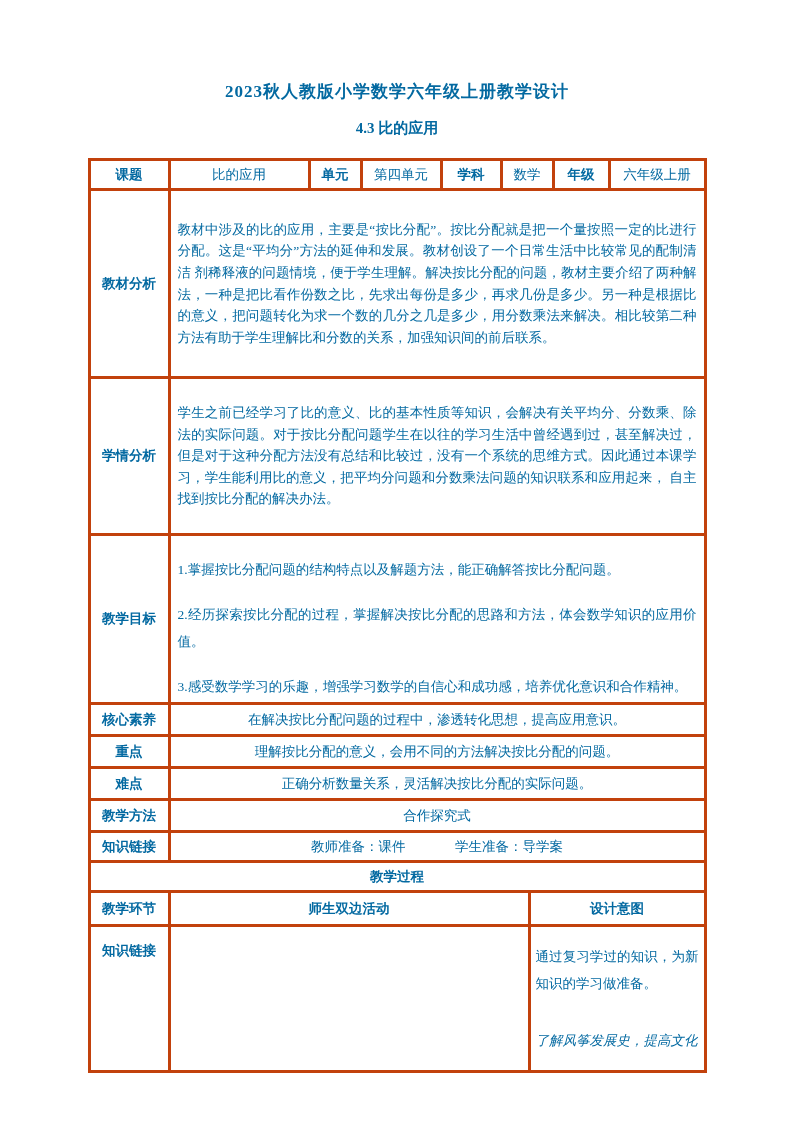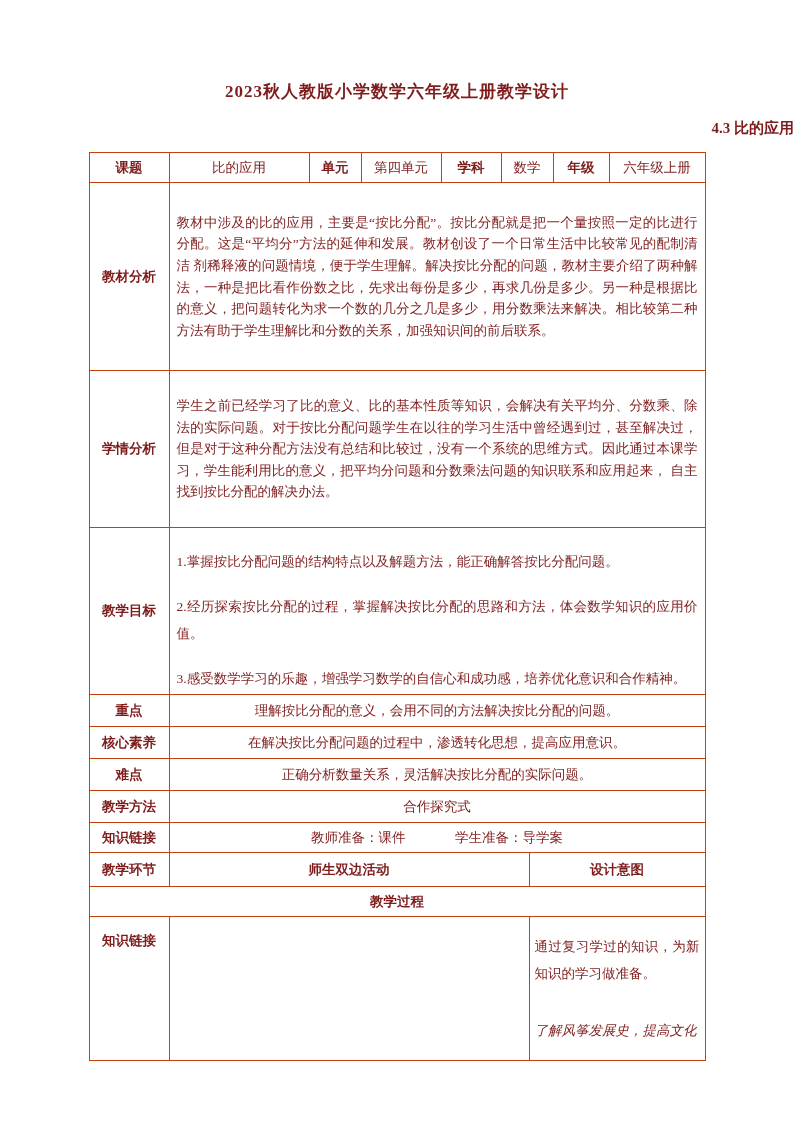--- a/index.html
+++ b/index.html
@@ -7,46 +7,46 @@
     padding: 0;
     background: #ffffff;
   }
   .page {
     position: relative;
     width: 794px;
     height: 1123px;
     margin: 0 auto;
     background: #ffffff;
     font-family: "Liberation Serif", "DejaVu Serif", serif;
-    color: #7f1d1d;
+    color: #0369a1;
     box-sizing: border-box;
     padding-top: 80px;
     overflow: hidden;
   }
   .doc-title {
     margin: 0 0 16px 0;
     text-align: center;
     font-size: 17px;
     font-weight: bold;
     letter-spacing: 1px;
   }
   .doc-subtitle {
-    margin: 0 0 14px 0;
-    text-align: right;
+    margin: 0 0 20px 0;
+    text-align: center;
     font-size: 15px;
     font-weight: bold;
   }
   table.plan {
     table-layout: fixed;
     width: 616px;
     margin: 0 auto;
     border-collapse: collapse;
   }
   table.plan td {
-    border: 1px solid #c2410c;
+    border: 3px solid #c2410c;
     font-size: 13.5px;
     line-height: 1.6;
     padding: 2px 7px;
     vertical-align: middle;
     word-break: break-all;
     overflow: hidden;
   }
   td.lbl {
     font-weight: bold;
     text-align: center;
@@ -138,55 +138,55 @@
     <tr style="height:155px">
       <td class="lbl">教学目标</td>
       <td class="para" colspan="8">
         <div class="goal-line">1.掌握按比分配问题的结构特点以及解题方法，能正确解答按比分配问题。</div>
         <div class="goal-line">2.经历探索按比分配的过程，掌握解决按比分配的思路和方法，体会数学知识的应用价值。</div>
         <div class="goal-line">3.感受数学学习的乐趣，增强学习数学的自信心和成功感，培养优化意识和合作精神。</div>
       </td>
     </tr>
 
     <tr style="height:32px">
-      <td class="lbl">重点</td>
-      <td class="val" colspan="8">理解按比分配的意义，会用不同的方法解决按比分配的问题。</td>
+      <td class="lbl">核心素养</td>
+      <td class="val" colspan="8">在解决按比分配问题的过程中，渗透转化思想，提高应用意识。</td>
     </tr>
 
     <tr style="height:32px">
-      <td class="lbl">核心素养</td>
-      <td class="val" colspan="8">在解决按比分配问题的过程中，渗透转化思想，提高应用意识。</td>
+      <td class="lbl">重点</td>
+      <td class="val" colspan="8">理解按比分配的意义，会用不同的方法解决按比分配的问题。</td>
     </tr>
 
     <tr style="height:32px">
       <td class="lbl">难点</td>
       <td class="val" colspan="8">正确分析数量关系，灵活解决按比分配的实际问题。</td>
     </tr>
 
     <tr style="height:32px">
       <td class="lbl">教学方法</td>
       <td class="val" colspan="8">合作探究式</td>
     </tr>
 
     <tr style="height:30px">
       <td class="lbl">知识链接</td>
       <td class="val" colspan="8">
         <span>教师准备：课件</span>
         <span class="prep-student">学生准备：导学案</span>
       </td>
     </tr>
 
+    <tr style="height:30px">
+      <td class="center-bold" colspan="9">教学过程</td>
+    </tr>
+
     <tr style="height:34px">
       <td class="lbl">教学环节</td>
       <td class="center-bold" colspan="5">师生双边活动</td>
       <td class="center-bold" colspan="3">设计意图</td>
-    </tr>
-
-    <tr style="height:30px">
-      <td class="center-bold" colspan="9">教学过程</td>
     </tr>
 
     <tr class="vtop" style="height:130px">
       <td class="lbl">知识链接</td>
       <td colspan="5"></td>
       <td colspan="3" style="padding:16px 5px">
         <div class="intent-p1">通过复习学过的知识，为新知识的学习做准备。</div>
         <div class="intent-p2">了解风筝发展史，提高文化</div>
       </td>
     </tr>

